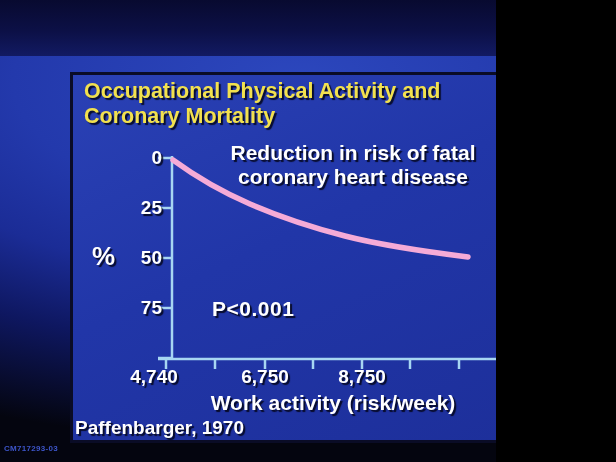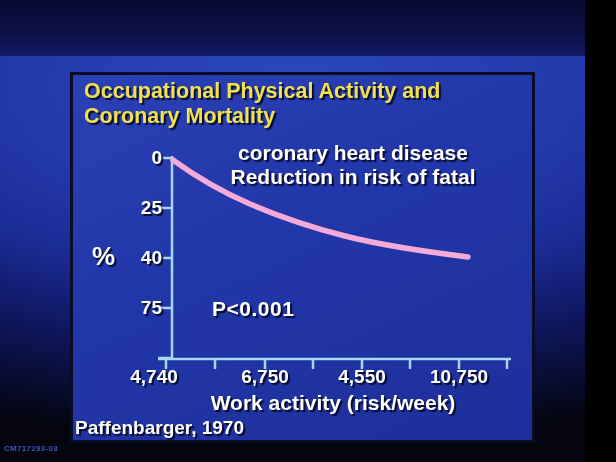--- a/index.html
+++ b/index.html
@@ -1,17 +1,17 @@
 <!DOCTYPE html>
 <html><head>
 <meta charset="utf-8">
 <style>
   html,body{margin:0;padding:0;background:#000;}
   .slide{
-    position:relative;width:585px;height:462px;overflow:hidden;
+    position:relative;width:496px;height:462px;overflow:hidden;
     background:#000;font-family:"Liberation Sans",sans-serif;
   }
   .bg-top{
     position:absolute;left:0;top:0;width:616px;height:56px;
     background:linear-gradient(180deg,#080a30 0%,#0c1046 55%,#121a62 100%);
   }
   .bg-main{
     position:absolute;left:0;top:56px;width:616px;height:406px;
     background:radial-gradient(ellipse 135% 95% at 48% 6%,
       #2c47bd 0%,#2339ac 34%,#1b2c96 52%,#0e1760 70%,#04050f 94%);
@@ -71,35 +71,34 @@
              C 280 217, 310 227, 345 236
              C 380 245, 420 251, 468 257" fill="none" stroke="#f5abd7" stroke-width="5.5" stroke-linecap="round"></path>
   </svg>
 
   <div class="txt slide-title">
     <div>Occupational Physical Activity and</div>
     <div>Coronary Mortality</div>
   </div>
 
   <div class="txt chart-subtitle">
+    <div>Reduction in risk of fatal</div>
     <div>coronary heart disease</div>
-    <div>Reduction in risk of fatal</div>
   </div>
 
   <div class="txt ylab">%</div>
 
   <div class="txt ytick" style="top:147px">0</div>
   <div class="txt ytick" style="top:197px">25</div>
-  <div class="txt ytick" style="top:247px">40</div>
+  <div class="txt ytick" style="top:247px">50</div>
   <div class="txt ytick" style="top:297px">75</div>
 
   <div class="txt xtick" style="left:104px">4,740</div>
   <div class="txt xtick" style="left:215px">6,750</div>
-  <div class="txt xtick" style="left:312px">4,550</div>
-  <div class="txt xtick" style="left:409px">10,750</div>
+  <div class="txt xtick" style="left:312px">8,750</div>
 
   <div class="txt xaxis-title">Work activity (risk/week)</div>
 
   <div class="txt pvalue">P&lt;0.001</div>
 
   <div class="txt source">Paffenbarger, 1970</div>
 
   <div class="slide-id">CM717293-03</div>
 
 </div>

